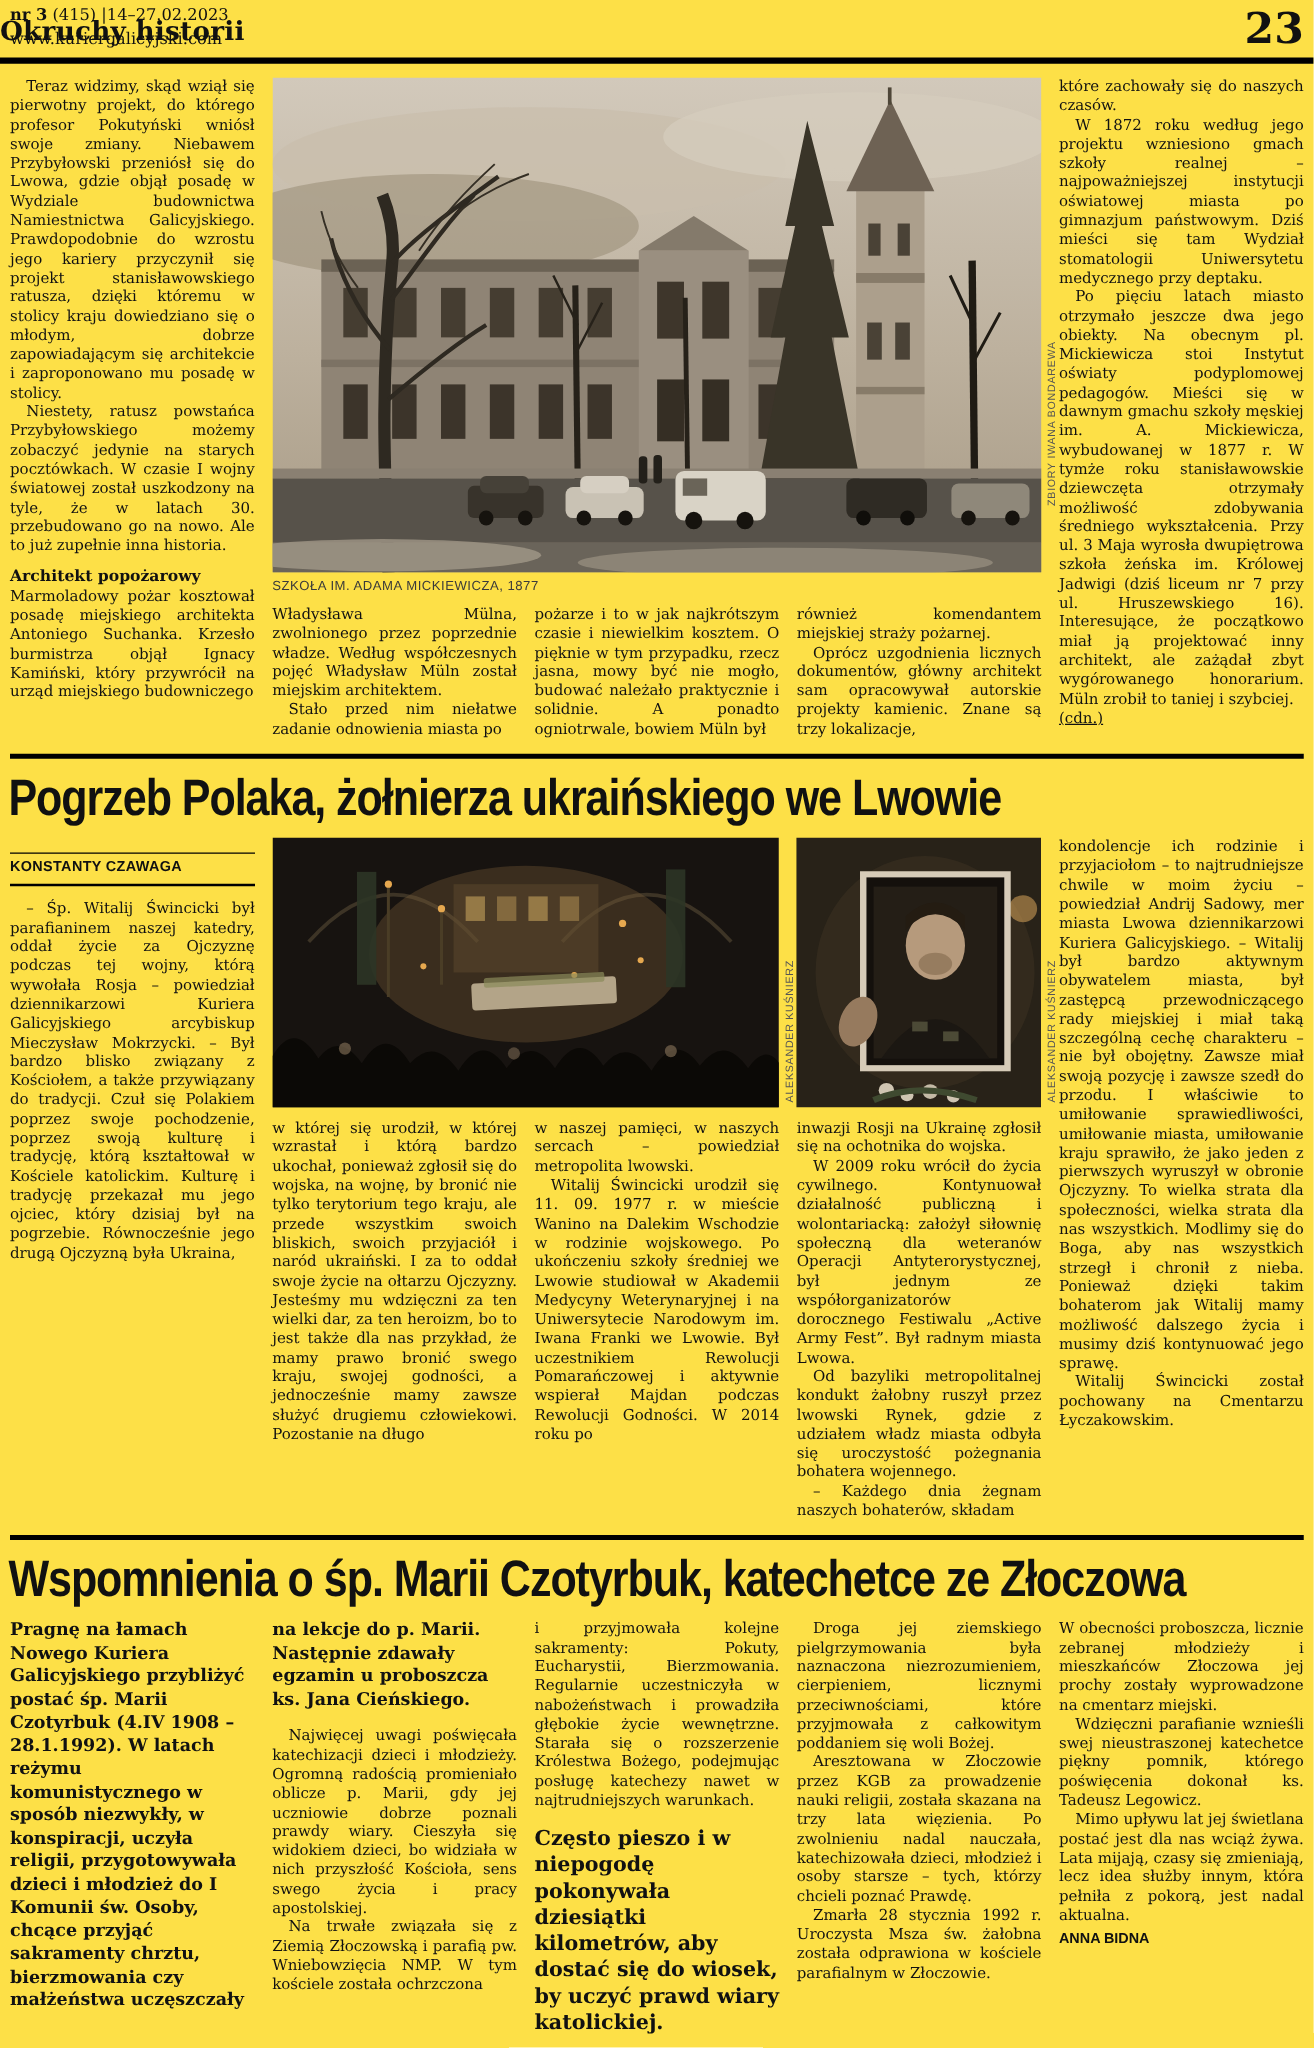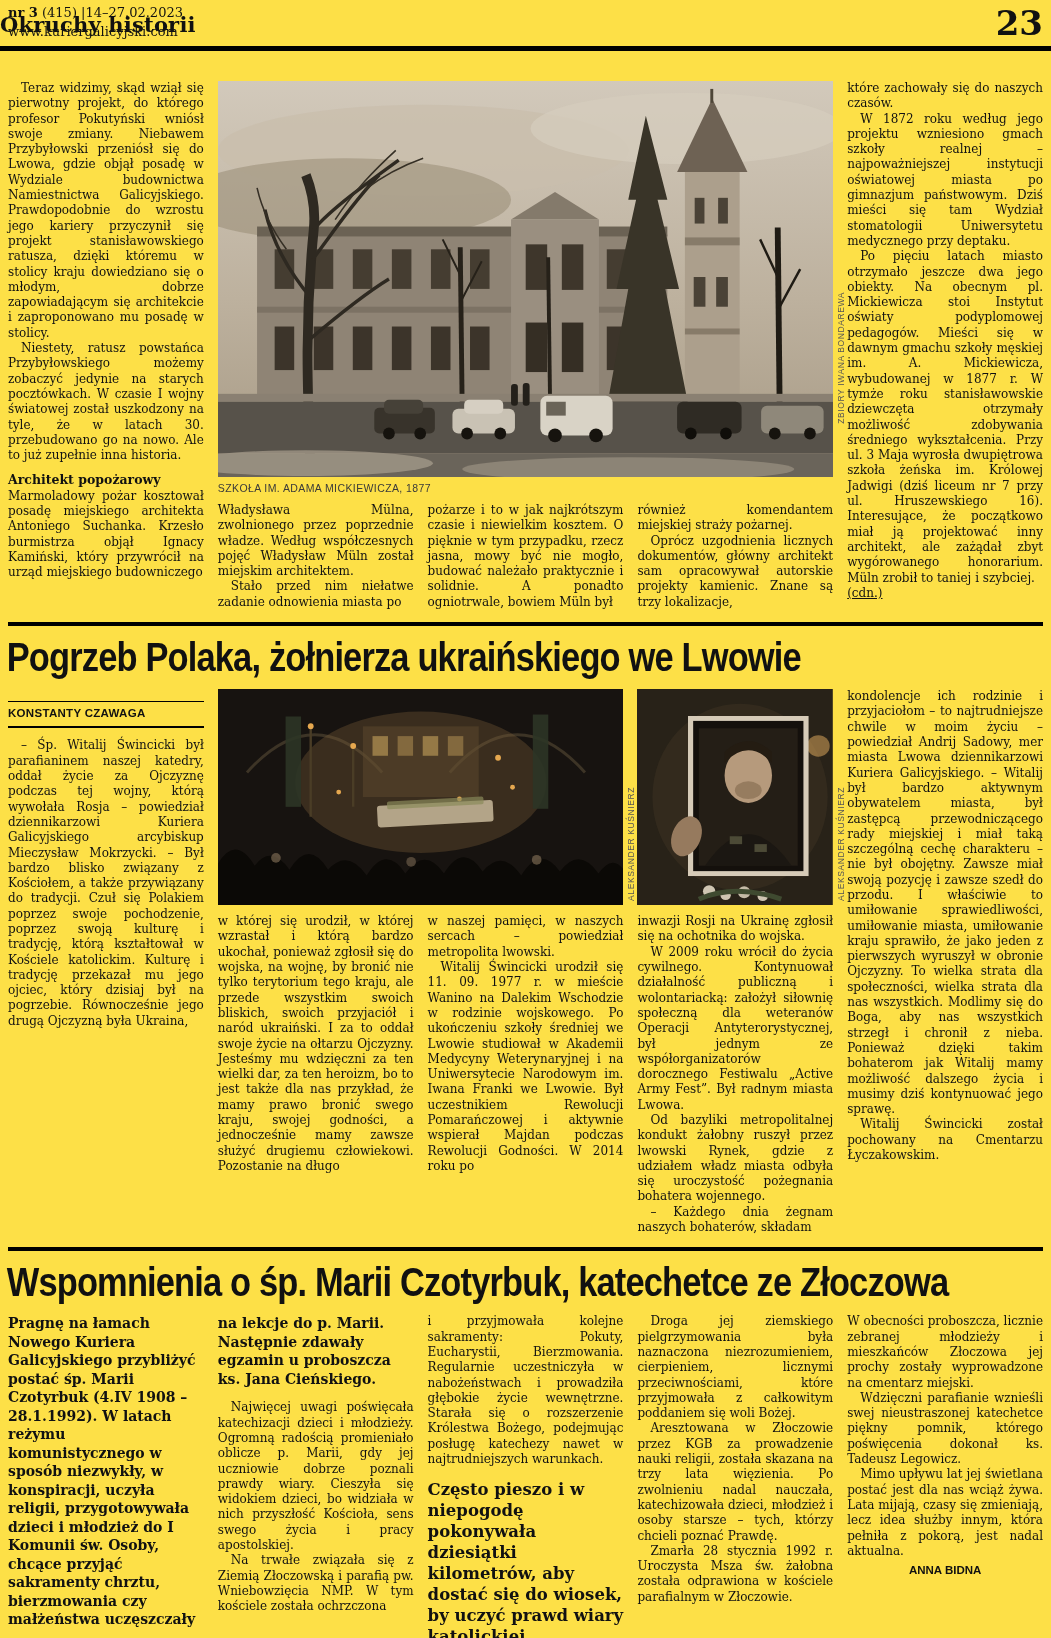--- a/index.html
+++ b/index.html
@@ -29,21 +29,21 @@
   .cdn{text-align:left;text-indent:0 !important;text-decoration:underline;}
   .lead{font-weight:bold;font-size:14px;line-height:18.5px;text-indent:0 !important;text-align:left;}
   .pullquote{font-weight:bold;font-size:16.5px;line-height:21px;text-indent:0 !important;text-align:left;margin-top:12px !important;}
   .byline{
     border-top:1px solid #000;border-bottom:2.5px solid #000;
     margin:12px 0 10px 0;padding:4px 0 5px 0;
     font-family:"Liberation Sans",sans-serif;font-weight:bold;font-size:11.5px;letter-spacing:.3px;
     text-align:left;
   }
   .author{
-    text-align:center;font-family:"Liberation Sans",sans-serif;font-weight:bold;
+    text-align:left;font-family:"Liberation Sans",sans-serif;font-weight:bold;
     font-size:11.5px;margin-top:4px;
   }
   .sec-rule{border:0;border-top:4px solid #000;margin:12px 8px 10px 8px;}
   
   .headline{
     font-family:"Liberation Sans",sans-serif;font-weight:700;
     font-size:41px;line-height:1.05;letter-spacing:-1px;white-space:nowrap;
     transform:scaleX(.84);transform-origin:0 50%;
     margin:2px 0 10px 0;padding:0 8px;
   }
@@ -55,21 +55,21 @@
     letter-spacing:.4px;margin-top:5px;text-align:left;
   }
   .vcredit{
     position:absolute;right:-13px;bottom:4px;
     writing-mode:vertical-rl;transform:rotate(180deg);
     font-family:"Liberation Sans",sans-serif;font-size:8.5px;color:#555;
     letter-spacing:.6px;white-space:nowrap;
   }
   .vcredit.mid{bottom:70px;}
   
-  .a1{margin-top:30px;}
+  .a1{margin-top:11px;}
   .a1-c1{grid-area:1/1/3/2;}
   .a1-fig{grid-area:1/2/2/5;margin-bottom:9px;}
   .a1-c2{grid-area:2/2/3/3;}
   .a1-c3{grid-area:2/3/3/4;}
   .a1-c4{grid-area:2/4/3/5;}
   .a1-c5{grid-area:1/5/3/6;}
   
   .a2-c1{grid-area:1/1/3/2;}
   .a2-fig1{grid-area:1/2/2/4;margin-bottom:9px;}
   .a2-fig2{grid-area:1/4/2/5;margin-bottom:9px;}

